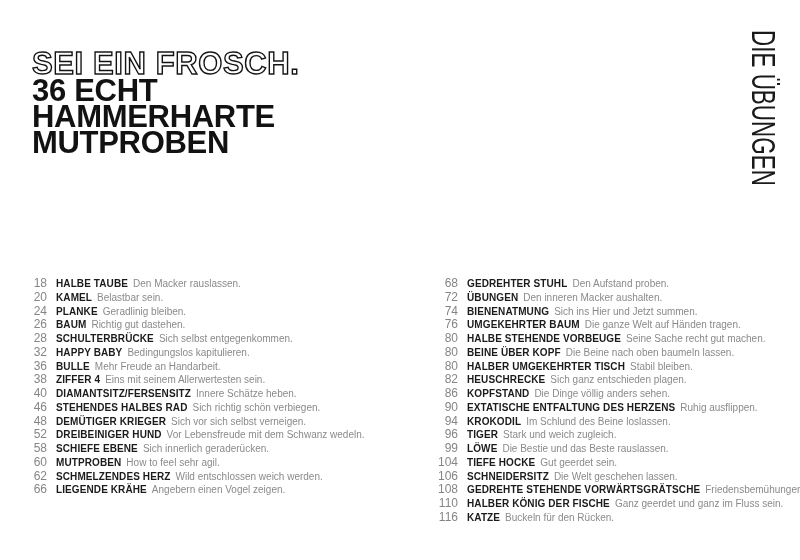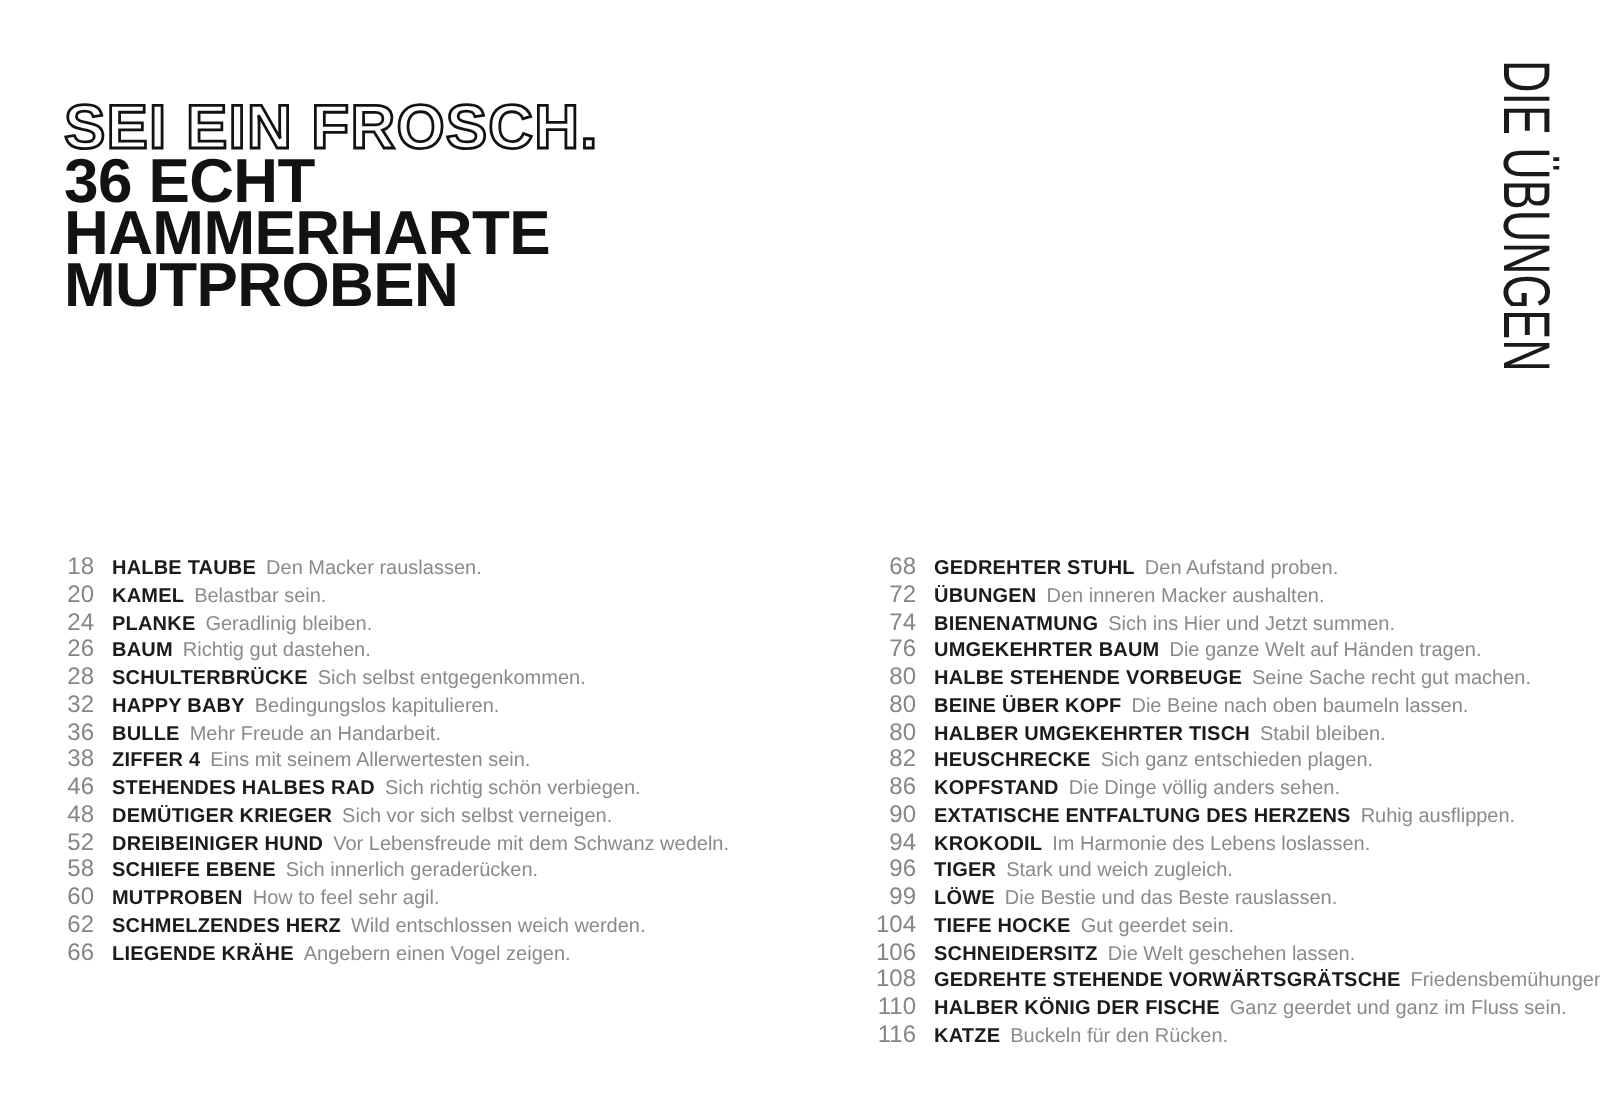--- a/index.html
+++ b/index.html
@@ -142,20 +142,25 @@
     <span class="toc-name">BULLE</span>
     <span class="toc-desc">Mehr Freude an Handarbeit.</span>
   </div>
 
   <div class="toc-row">
     <span class="toc-num">38</span>
     <span class="toc-name">ZIFFER 4</span>
     <span class="toc-desc">Eins mit seinem Allerwertesten sein.</span>
   </div>
 
+  <div class="toc-row">
+    <span class="toc-num">40</span>
+    <span class="toc-name">DIAMANTSITZ/FERSENSITZ</span>
+    <span class="toc-desc">Innere Schätze heben.</span>
+  </div>
 
   <div class="toc-row">
     <span class="toc-num">46</span>
     <span class="toc-name">STEHENDES HALBES RAD</span>
     <span class="toc-desc">Sich richtig schön verbiegen.</span>
   </div>
 
   <div class="toc-row">
     <span class="toc-num">48</span>
     <span class="toc-name">DEMÜTIGER KRIEGER</span>
@@ -251,21 +256,21 @@
 
   <div class="toc-row">
     <span class="toc-num">90</span>
     <span class="toc-name">EXTATISCHE ENTFALTUNG DES HERZENS</span>
     <span class="toc-desc">Ruhig ausflippen.</span>
   </div>
 
   <div class="toc-row">
     <span class="toc-num">94</span>
     <span class="toc-name">KROKODIL</span>
-    <span class="toc-desc">Im Harmonie des Lebens loslassen.</span>
+    <span class="toc-desc">Im Schlund des Beine loslassen.</span>
   </div>
 
   <div class="toc-row">
     <span class="toc-num">96</span>
     <span class="toc-name">TIGER</span>
     <span class="toc-desc">Stark und weich zugleich.</span>
   </div>
 
   <div class="toc-row">
     <span class="toc-num">99</span>

